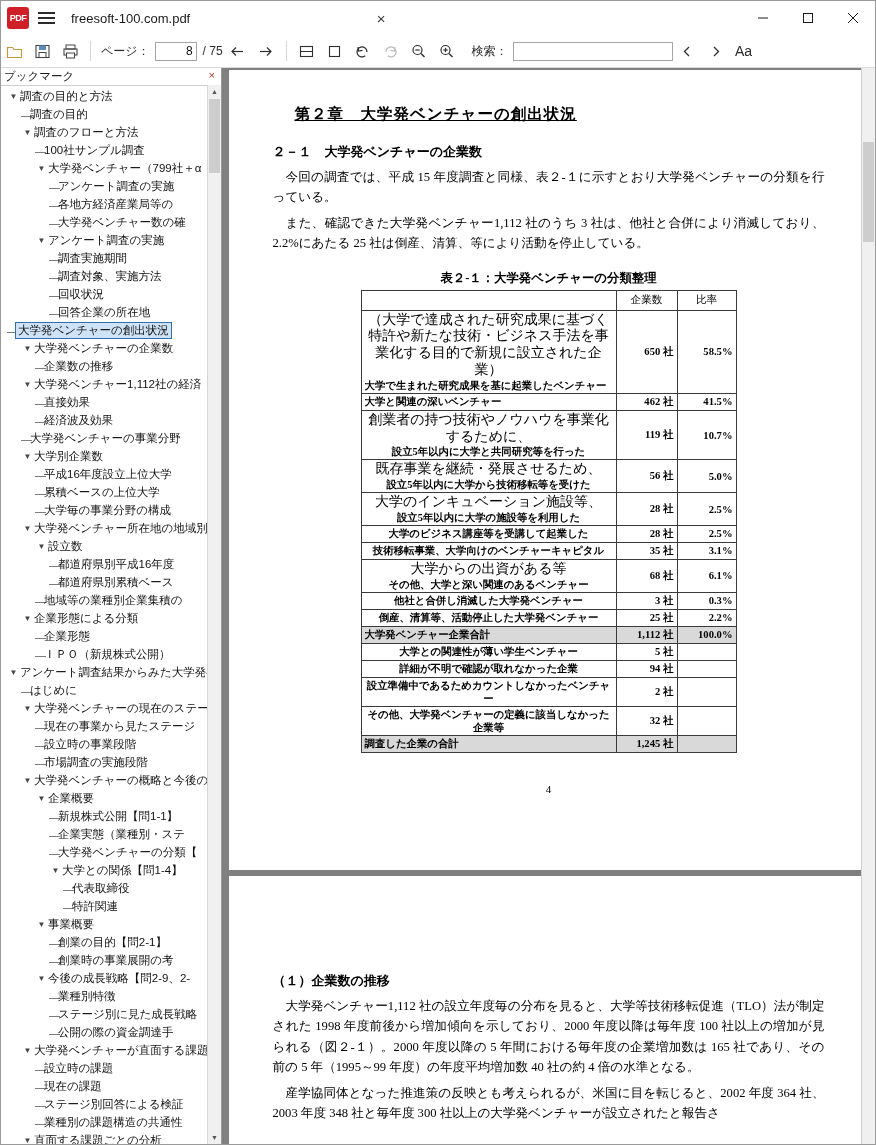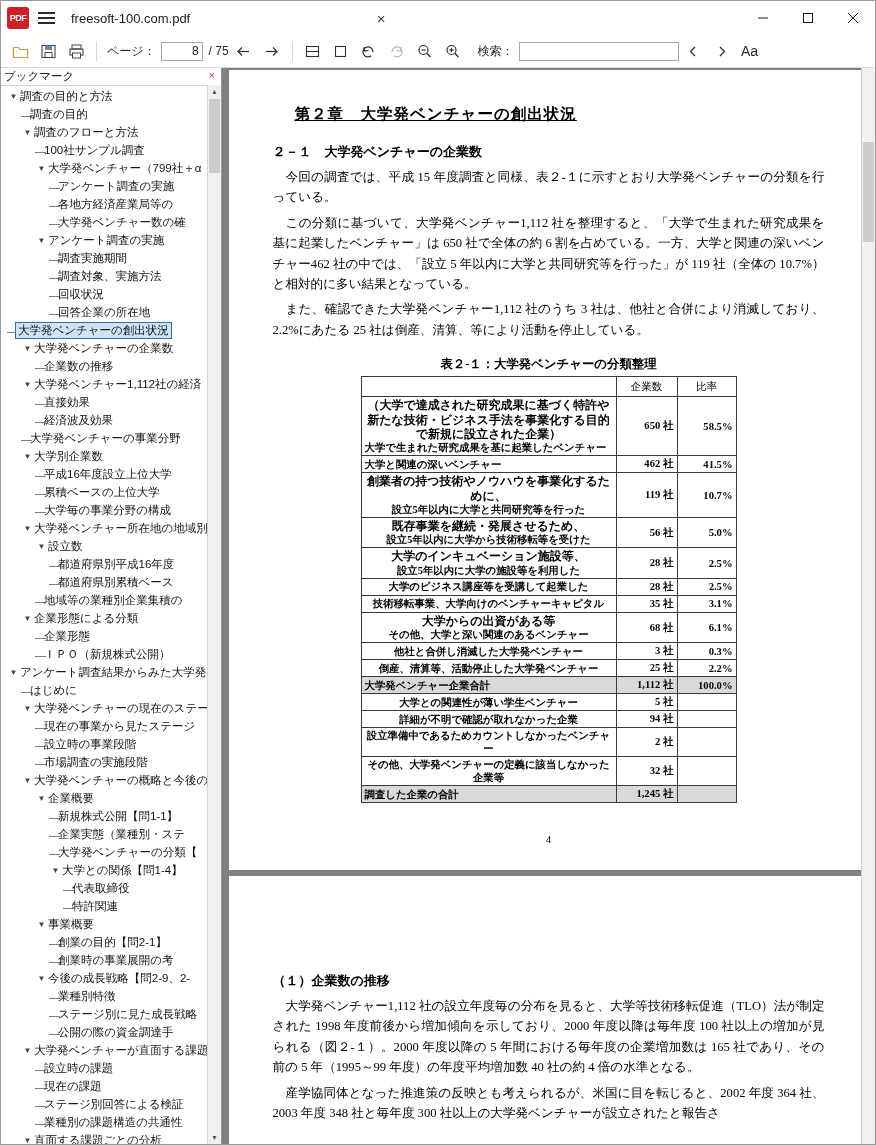--- a/index.html
+++ b/index.html
@@ -98,21 +98,21 @@
   }
   .tb-winbtn svg { display:block; }
 
   
   .toolbar {
     height: 32px;
     display: flex;
     align-items: center;
     background: #ffffff;
     flex: 0 0 auto;
-    padding: 0 6px;
+    padding: 0 0;
     gap: 2px;
   }
   .tbtn {
     width: 26px;
     height: 26px;
     display: flex;
     align-items: center;
     justify-content: center;
     color: #2f2f2f;
   }
@@ -352,22 +352,22 @@
     text-align: center;
     font-weight: normal;
     height: 17px;
   }
   td.lbl-cell {
     font-weight: bold;
     font-size: 10.4px;
     line-height: 1.25;
   }
   td.lbl-cell .small {
-    font-weight: bold;
-    font-size: 12px;
+    font-weight: normal;
+    font-size: 14px;
     display: block;
     text-align: center;
     line-height: 1.2;
   }
   td.lbl-cell .big {
     display: block;
     text-align: center;
   }
   td.lbl-cell.left .big { text-align: left; }
   td.num {
@@ -769,21 +769,20 @@
       </div>
     </div>
 
     <div class="viewer">
 
       <div class="page p1">
         <div class="doc">
           <div class="ch-title">第２章　大学発ベンチャーの創出状況</div>
           <div class="sec-title">２－１　大学発ベンチャーの企業数</div>
           <p class="para">今回の調査では、平成 15 年度調査と同様、表２-１に示すとおり大学発ベンチャーの分類を行っている。</p>
-          <p class="para">この分類に基づいて、大学発ベンチャー1,112 社を整理すると、「大学で生まれた研究成果を基に起業したベンチャー」は 650 社で全体の約 6 割を占めている。一方、大学と関連の深いベンチャー462 社の中では、「設立 5 年以内に大学と共同研究等を行った」が 119 社（全体の 10.7%）と相対的に多い結果となっている。</p>
           <p class="para">また、確認できた大学発ベンチャー1,112 社のうち 3 社は、他社と合併により消滅しており、2.2%にあたる 25 社は倒産、清算、等により活動を停止している。</p>
 
           <div class="tbl-cap">表２-１：大学発ベンチャーの分類整理</div>
           <table class="data">
             <thead>
               <tr>
                 <td></td>
                 <td>企業数</td>
                 <td>比率</td>
               </tr>

